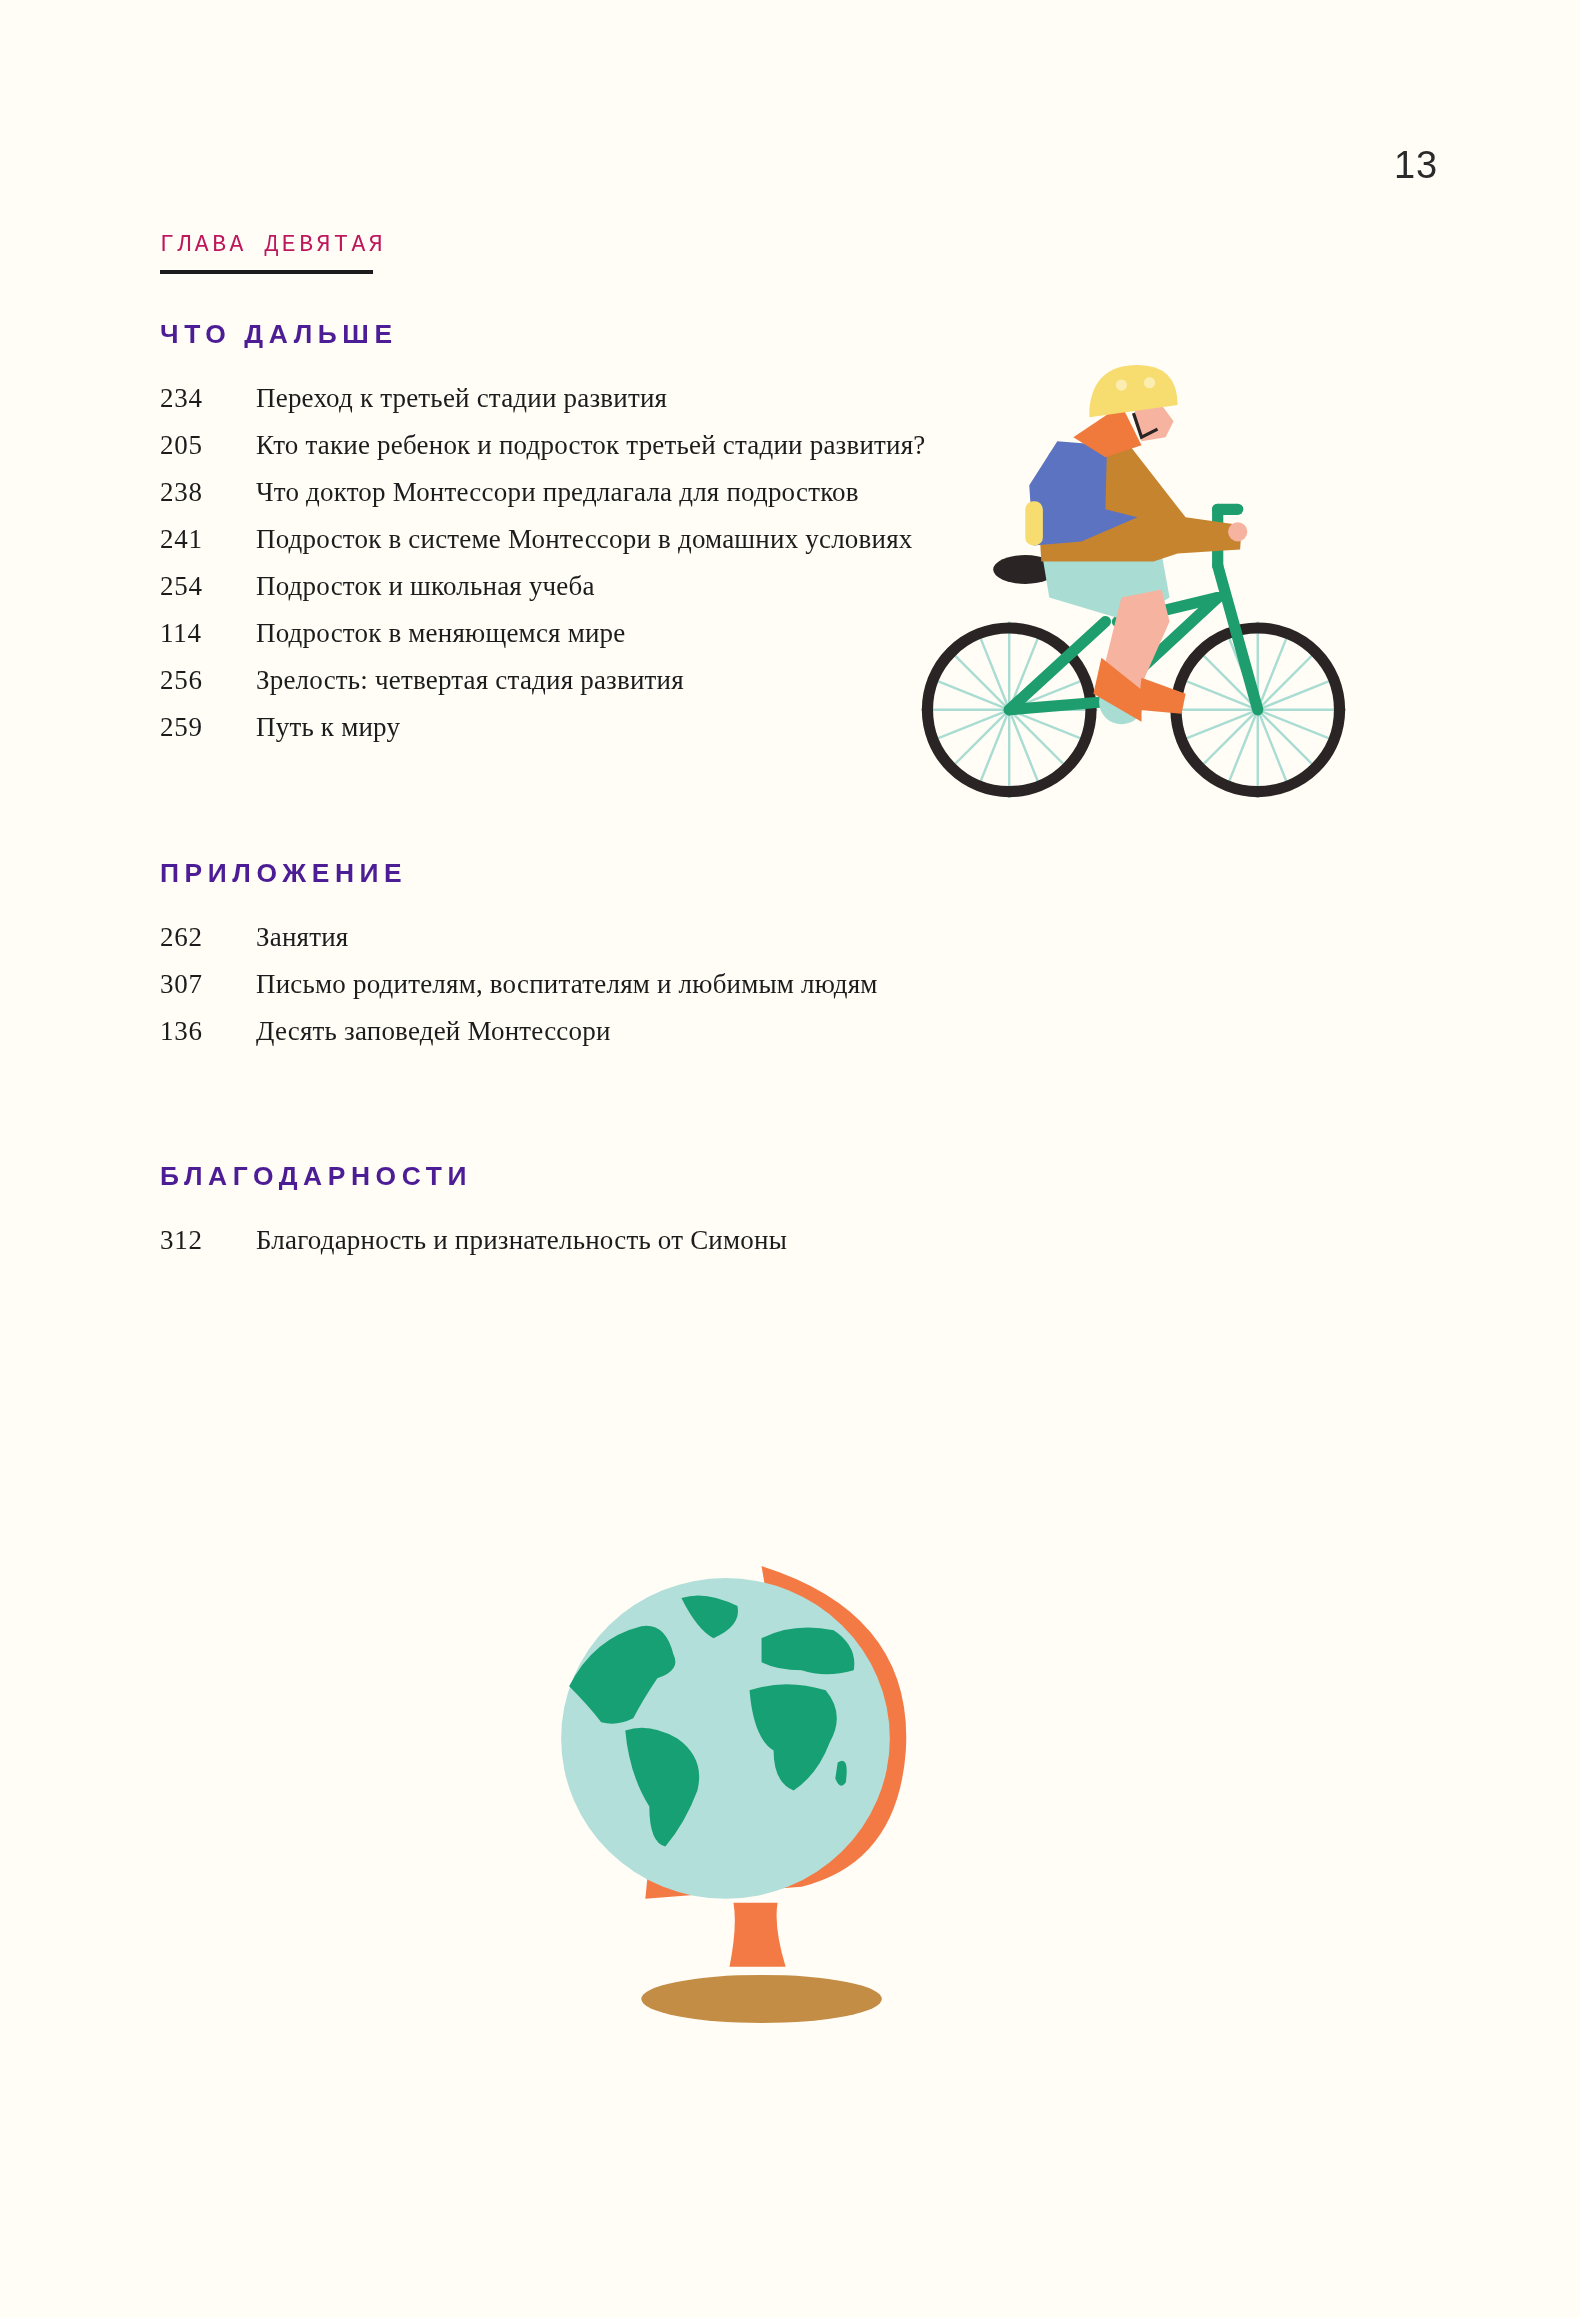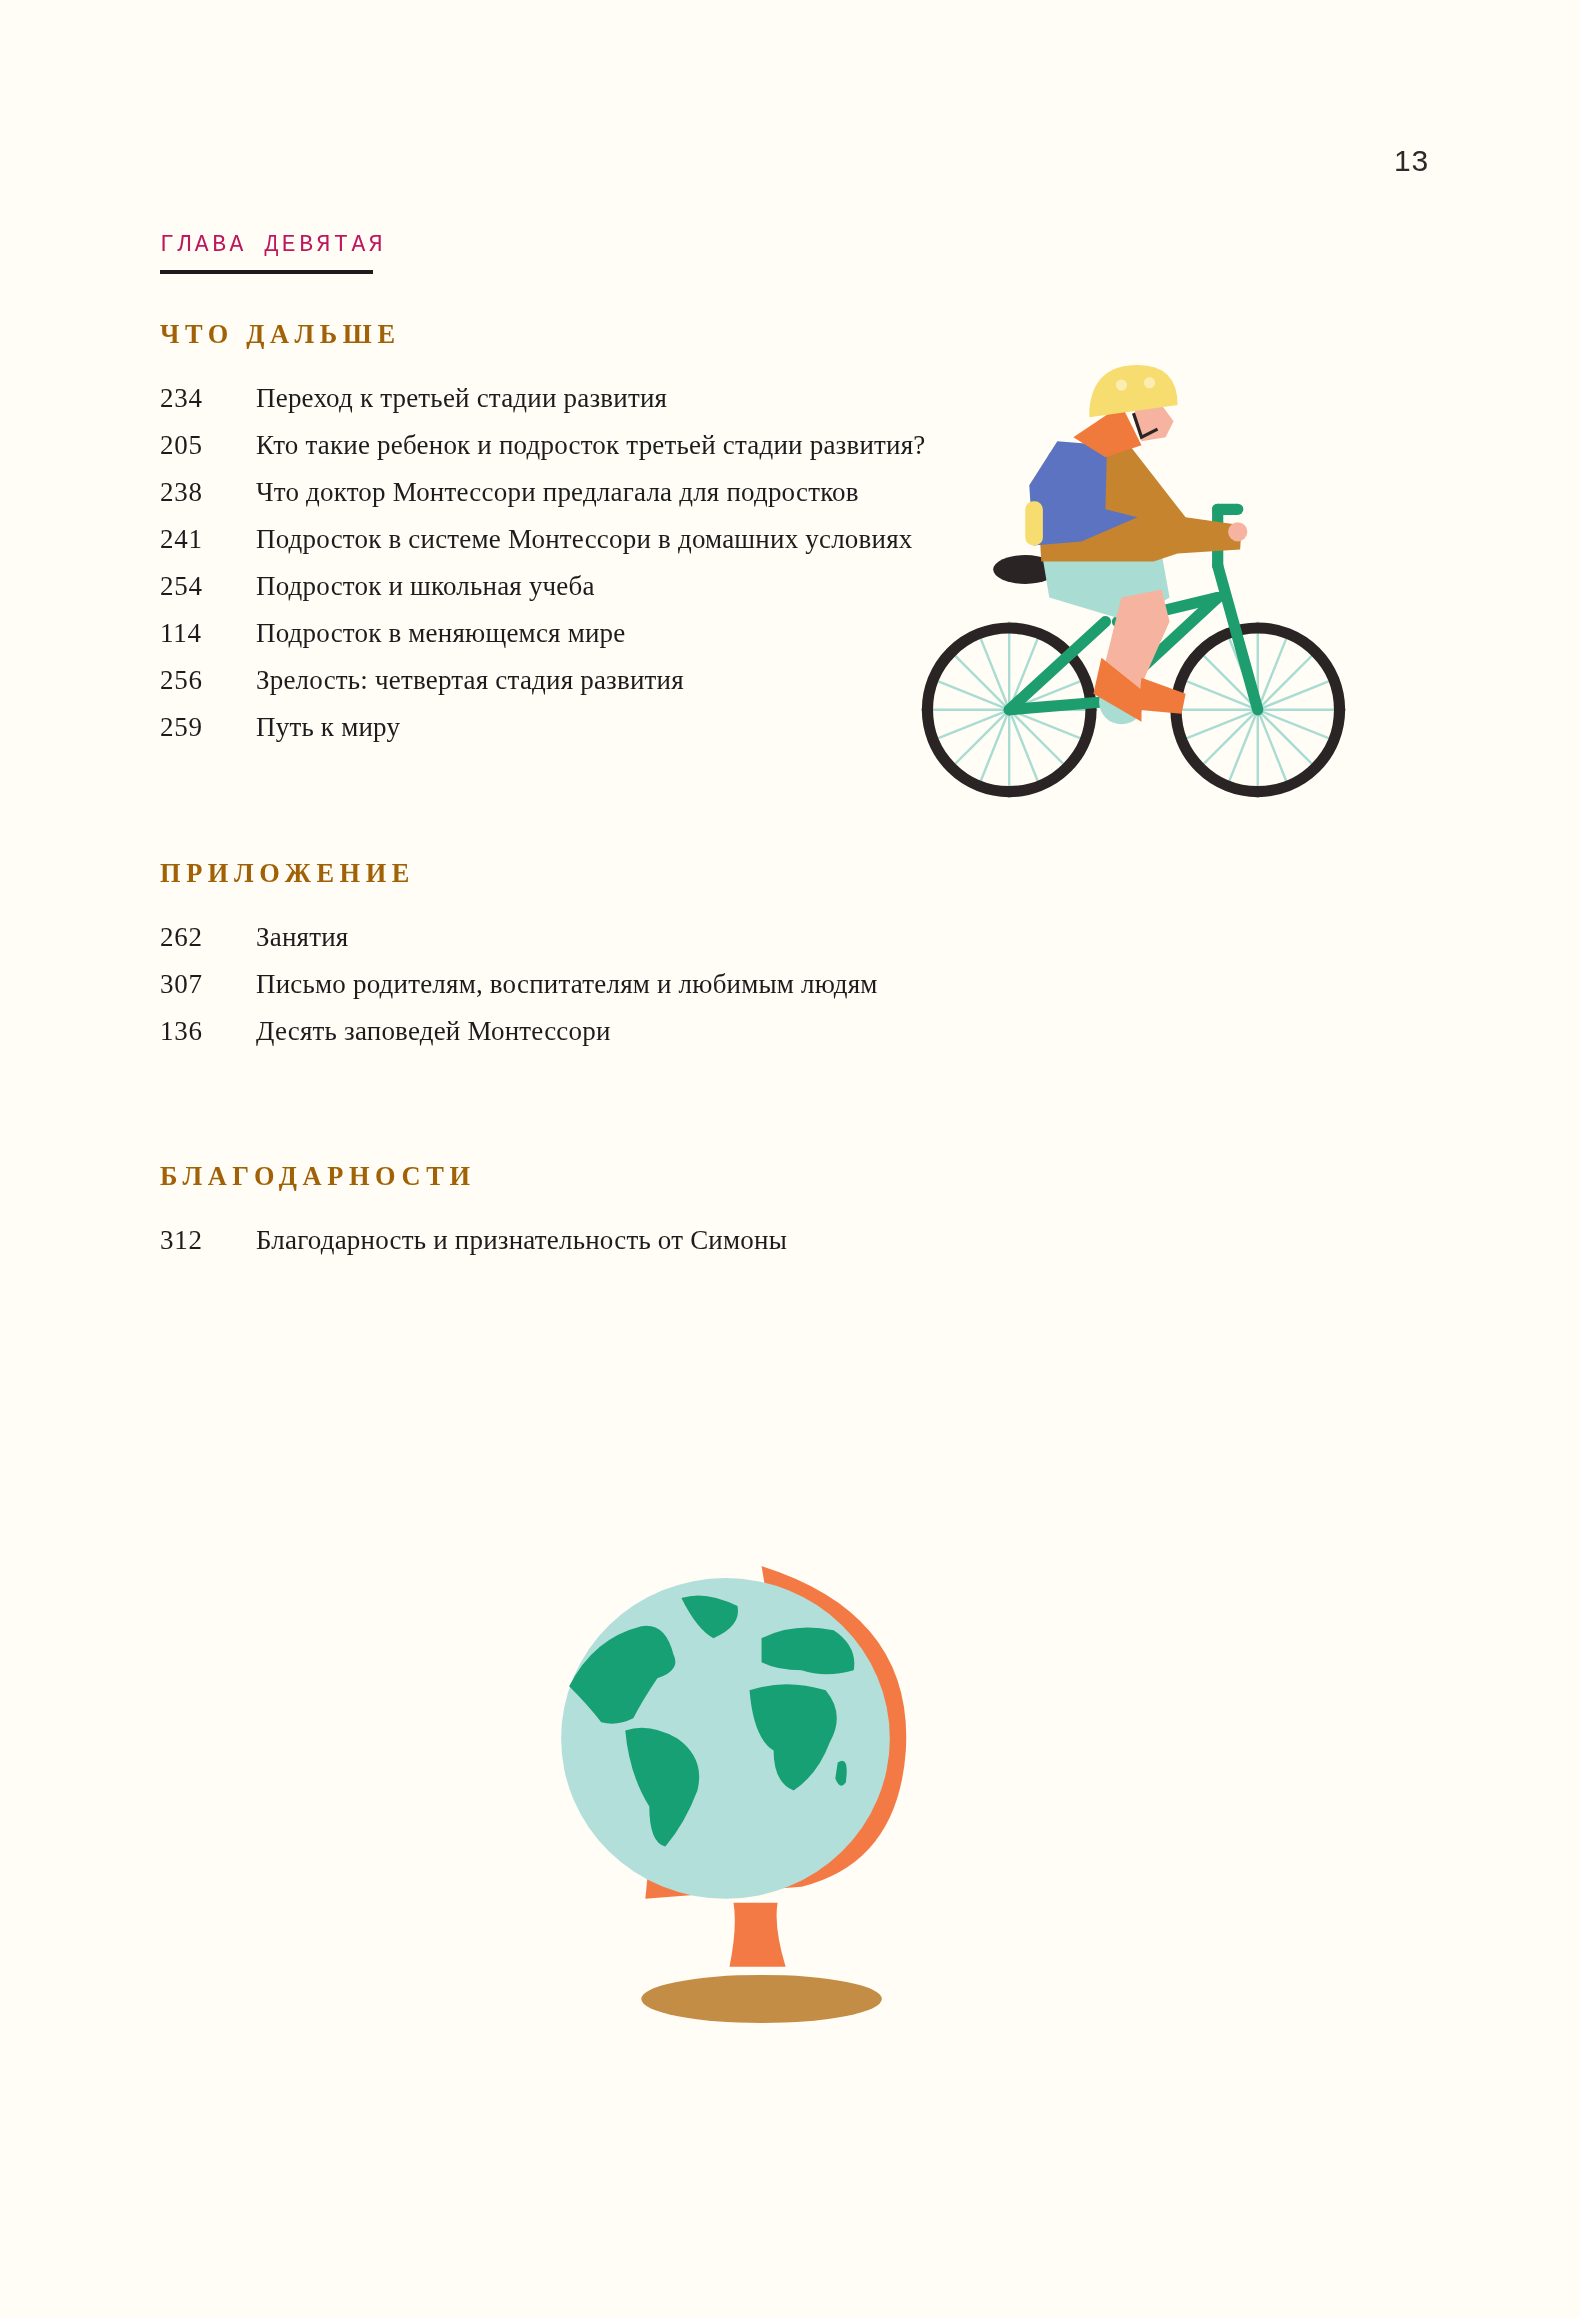--- a/index.html
+++ b/index.html
@@ -7,21 +7,21 @@
     width: 1581px; height: 2319px;
     background: #fffdf6;
     position: relative;
     overflow: hidden;
     font-family: "DejaVu Sans", sans-serif;
     color: #1c1c1c;
   }
   .page-number {
     position: absolute;
     left: 1394px; top: 144px;
-    font-size: 30px; font-weight: 300;
+    font-size: 38px; font-weight: 300;
     font-family: "Liberation Sans", sans-serif;
     letter-spacing: 0.8px;
     color: #2a2a2a;
   }
   .chapter-label {
     position: absolute;
     left: 160px; top: 232px;
     font-family: Liberation Mono, monospace;
     font-size: 23px;
     letter-spacing: 3.6px;
@@ -30,25 +30,25 @@
   }
   .chapter-rule {
     position: absolute;
     left: 160px; top: 270px;
     width: 213px; height: 4px;
     background: #1c1c1c;
   }
   .section-title {
     position: absolute;
     left: 160px;
-    font-family: Liberation Serif, serif;
+    font-family: Liberation Sans, sans-serif;
     font-weight: bold;
     font-size: 26.4px;
     letter-spacing: 5.6px;
-    color: #a16207;
+    color: #4c1d95;
     white-space: nowrap;
   }
   .toc-list {
     position: absolute;
     left: 160px;
     margin: 0; padding: 0;
     list-style: none;
   }
   .toc-row {
     height: 47px;

